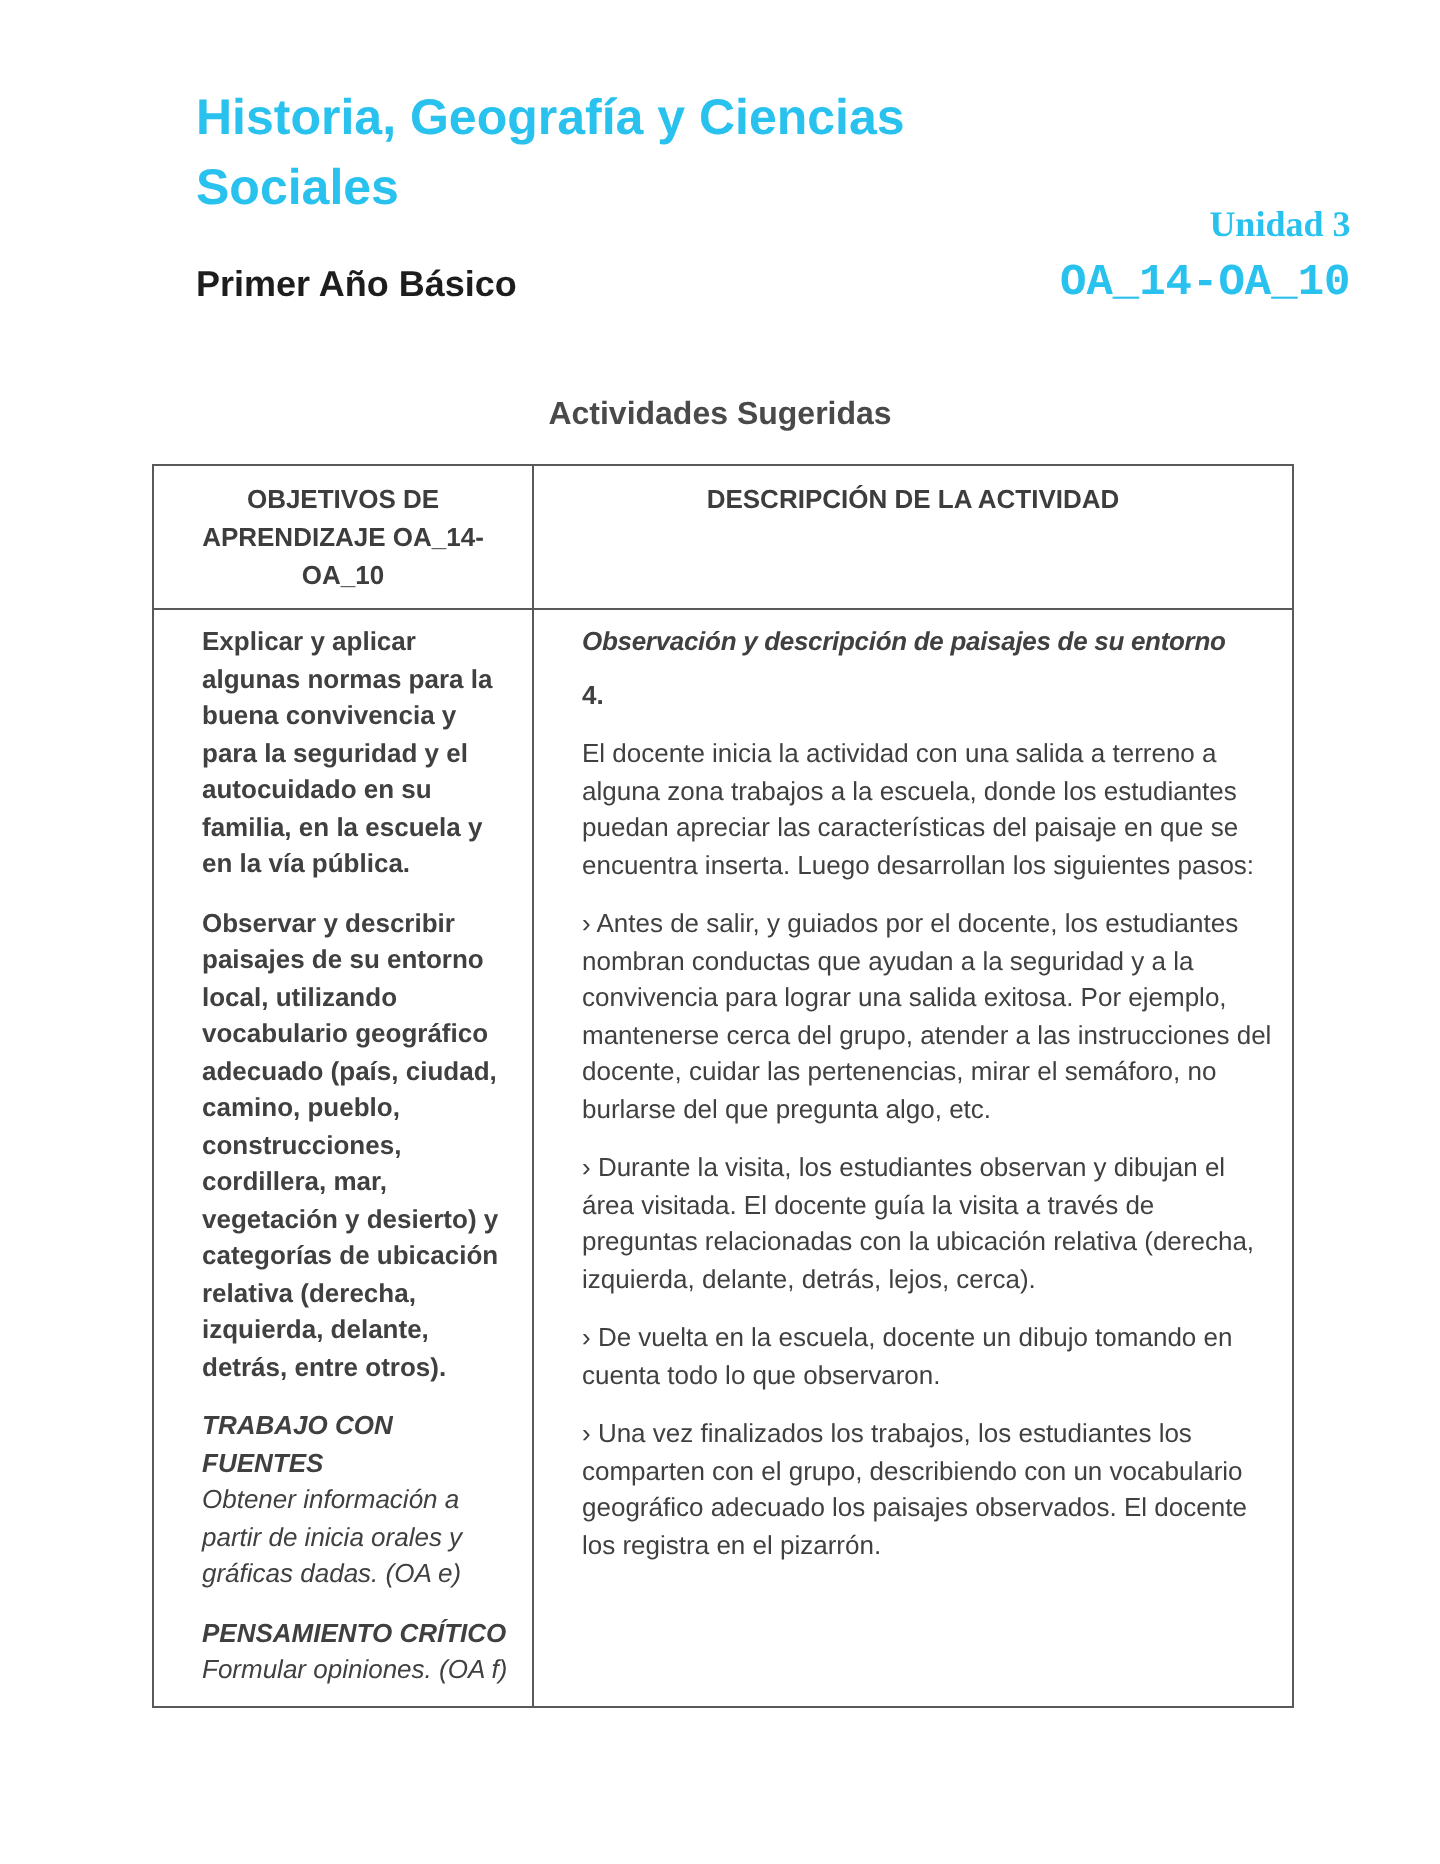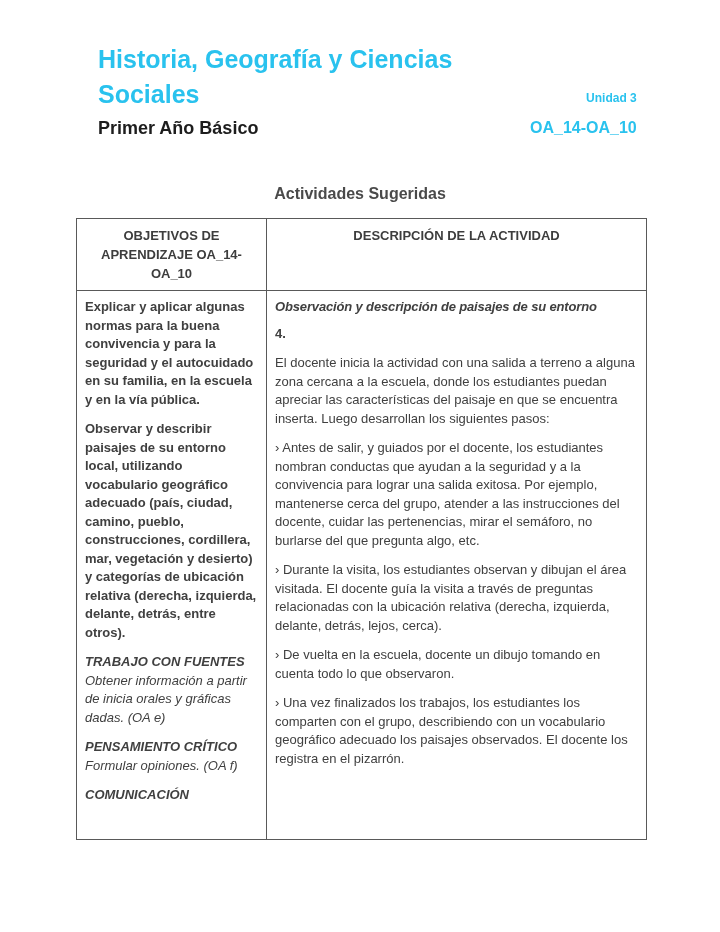--- a/index.html
+++ b/index.html
@@ -33,30 +33,30 @@
     font-weight: bold;
     font-size: 25px;
     line-height: 35px;
     width: 432px;
   }
   .doc-subtitle {
     color: #1d1d1d;
     font-weight: bold;
     font-size: 18px;
     line-height: 28px;
-    margin-top: 2px;
+    margin-top: 16px;
   }
   .header-right {
     text-align: right;
     color: var(--accent);
     font-weight: bold;
     white-space: nowrap;
   }
-  .unit-label { font-size: 12px; line-height: 32px; }
-  .oa-label   { font-size: 16px; line-height: 28px; }
+  .unit-label { font-size: 18px; line-height: 32px; font-family: Liberation Serif, serif; }
+  .oa-label   { font-size: 22px; line-height: 28px; font-family: Liberation Mono, monospace; }
 
   
   .section-title {
     text-align: center;
     font-weight: bold;
     font-size: 16px;
     color: #4a4a4a;
     margin: 43px 75px 15px 75px;
     width: 570px;
   }
@@ -83,21 +83,21 @@
     color: #3d3d3d;
   }
   th.obj-head  { text-align: center; }
   th.desc-head { text-align: center; }
 
   .cell-clip {
     height: 534px;
     overflow: hidden;
     line-height: 18.5px;
   }
-  .cell-clip p { margin: 0 0 11px 0; }
+  .cell-clip p { margin: 0 0 11px 16px; }
   .cell-clip p:last-child { margin-bottom: 0; }
   .b { font-weight: bold; }
   .act-title { white-space: nowrap; letter-spacing: -0.15px; margin-bottom: 8px !important; font-style: italic; }
   .skill-heading, .skill-text { display: block; font-style: italic; }
 </style>
 </head>
 <body>
 
 <div class="page">
 
@@ -141,21 +141,21 @@
             </p>
             <p>
               <span class="skill-heading b">COMUNICACIÓN</span>
             </p>
           </div>
         </td>
         <td>
           <div class="cell-clip">
             <p class="b act-title">Observación y descripción de paisajes de su entorno</p>
             <p class="b">4.</p>
-            <p>El docente inicia la actividad con una salida a terreno a alguna zona cercana a la escuela, donde los estudiantes puedan apreciar las características del paisaje en que se encuentra inserta. Luego desarrollan los siguientes pasos:</p>
+            <p>El docente inicia la actividad con una salida a terreno a alguna zona trabajos a la escuela, donde los estudiantes puedan apreciar las características del paisaje en que se encuentra inserta. Luego desarrollan los siguientes pasos:</p>
             <p>› Antes de salir, y guiados por el docente, los estudiantes nombran conductas que ayudan a la seguridad y a la convivencia para lograr una salida exitosa. Por ejemplo, mantenerse cerca del grupo, atender a las instrucciones del docente, cuidar las pertenencias, mirar el semáforo, no burlarse del que pregunta algo, etc.</p>
             <p>› Durante la visita, los estudiantes observan y dibujan el área visitada. El docente guía la visita a través de preguntas relacionadas con la ubicación relativa (derecha, izquierda, delante, detrás, lejos, cerca).</p>
             <p>› De vuelta en la escuela, docente un dibujo tomando en cuenta todo lo que observaron.</p>
             <p>› Una vez finalizados los trabajos, los estudiantes los comparten con el grupo, describiendo con un vocabulario geográfico adecuado los paisajes observados. El docente los registra en el pizarrón.</p>
           </div>
         </td>
       </tr>
     </tbody>
   </table>
 

